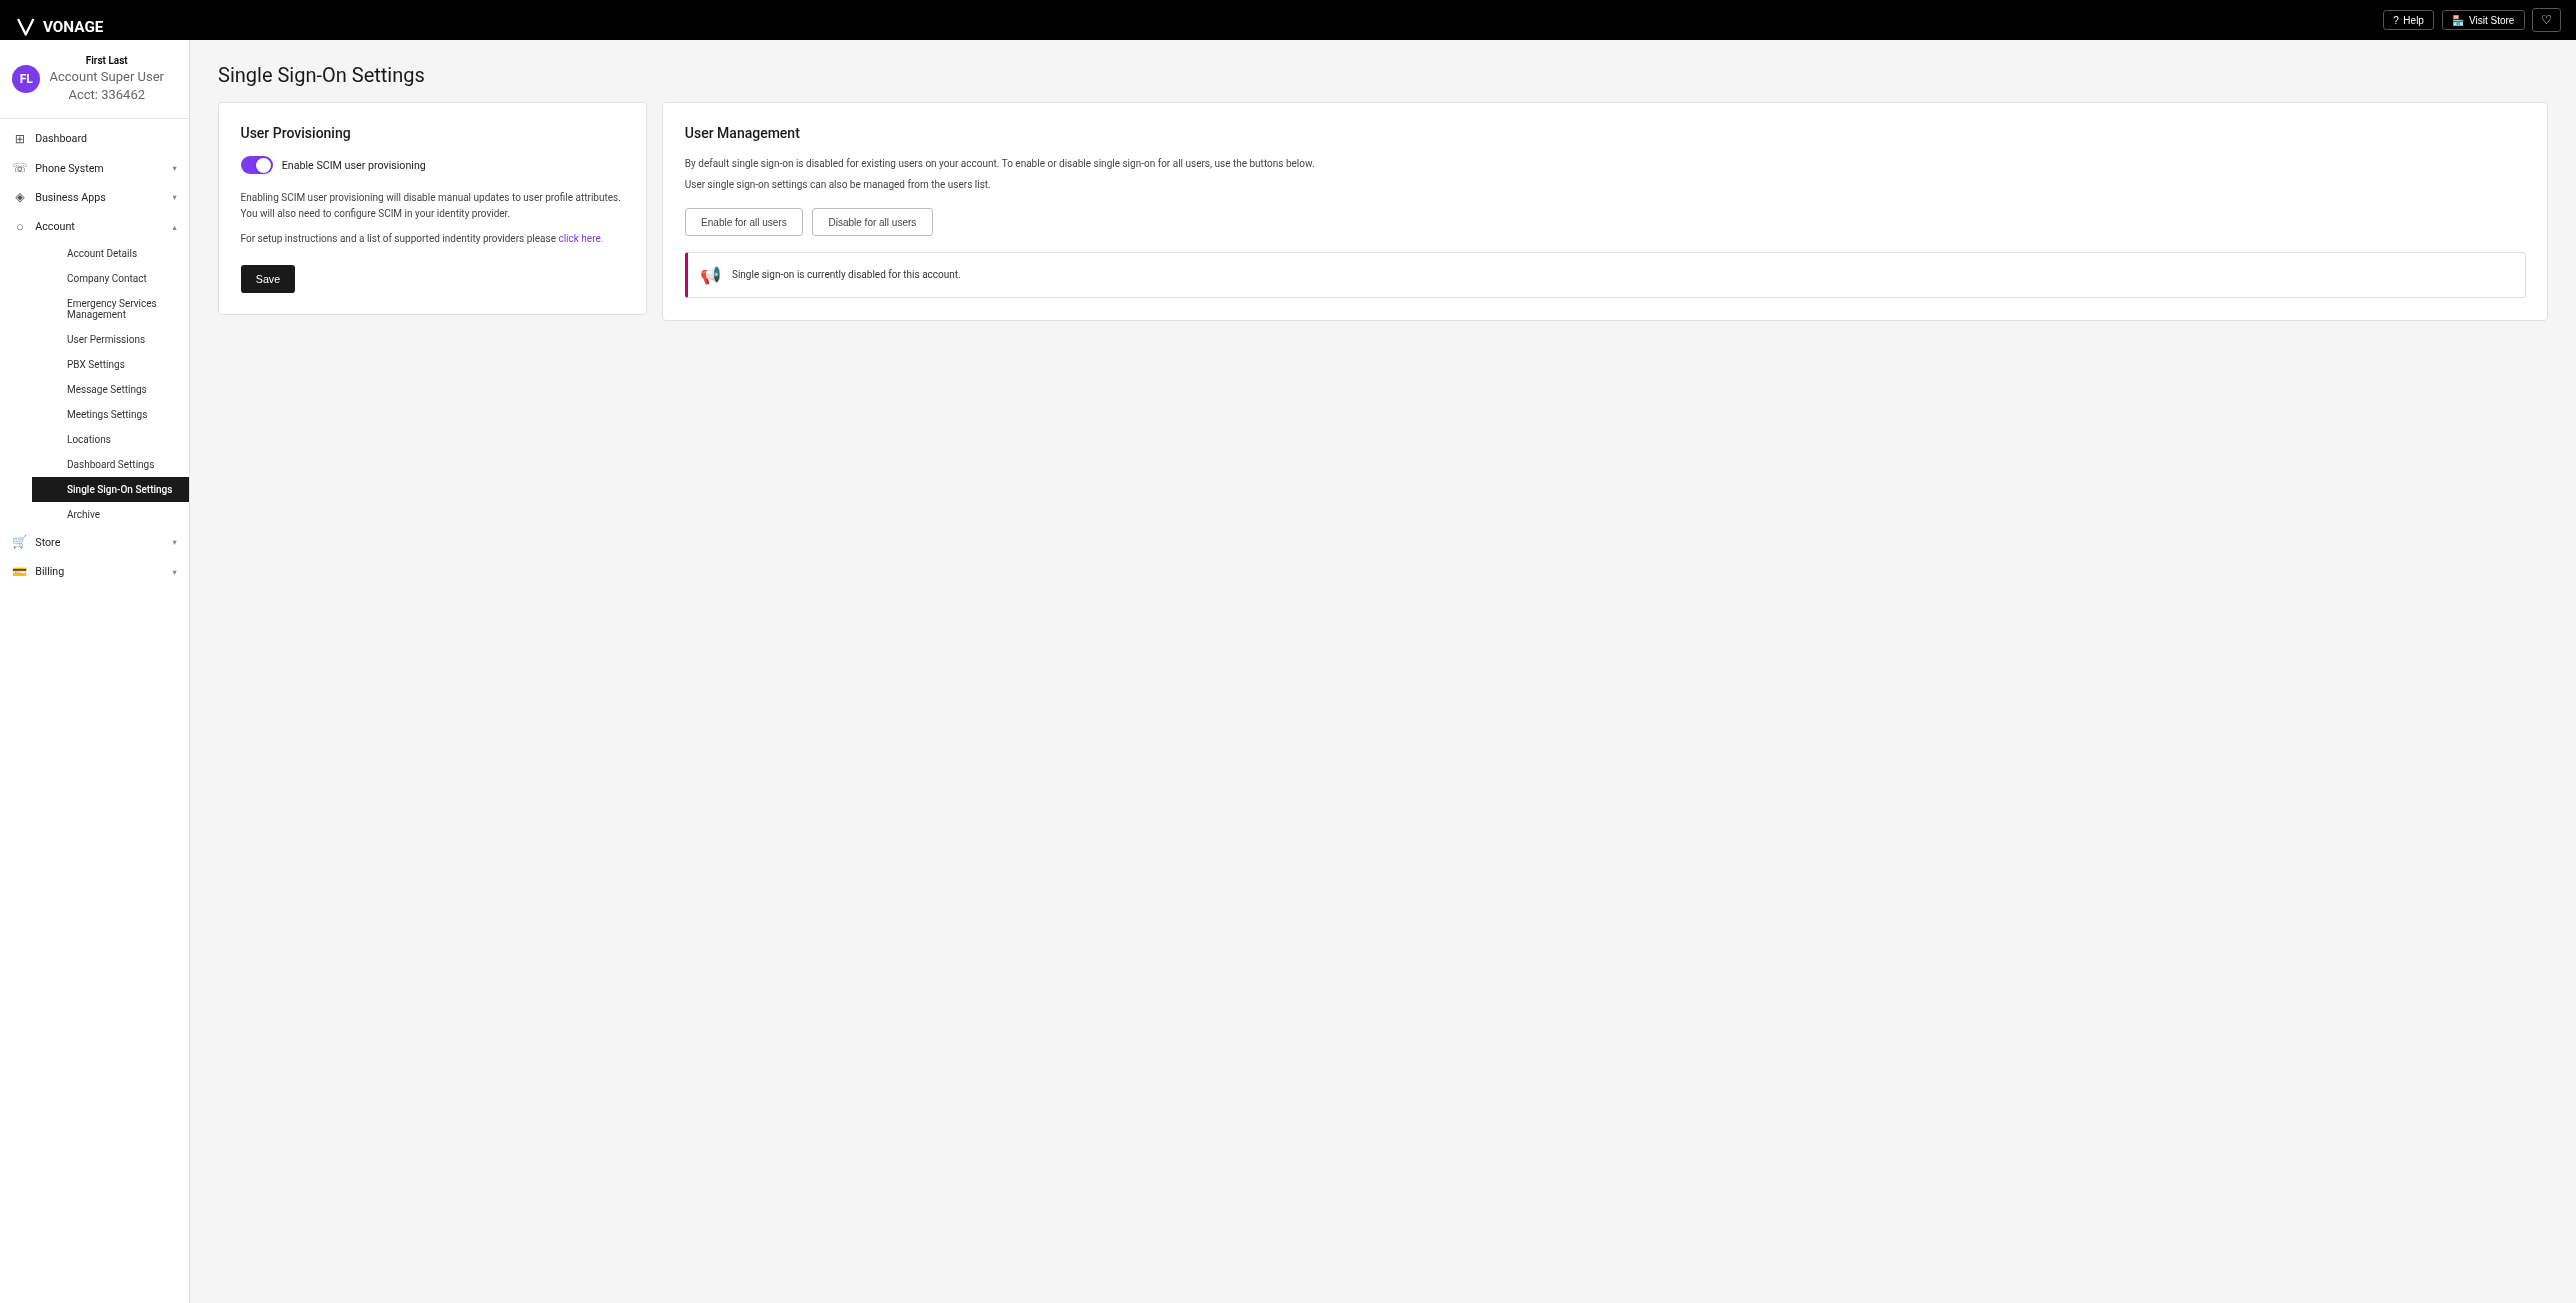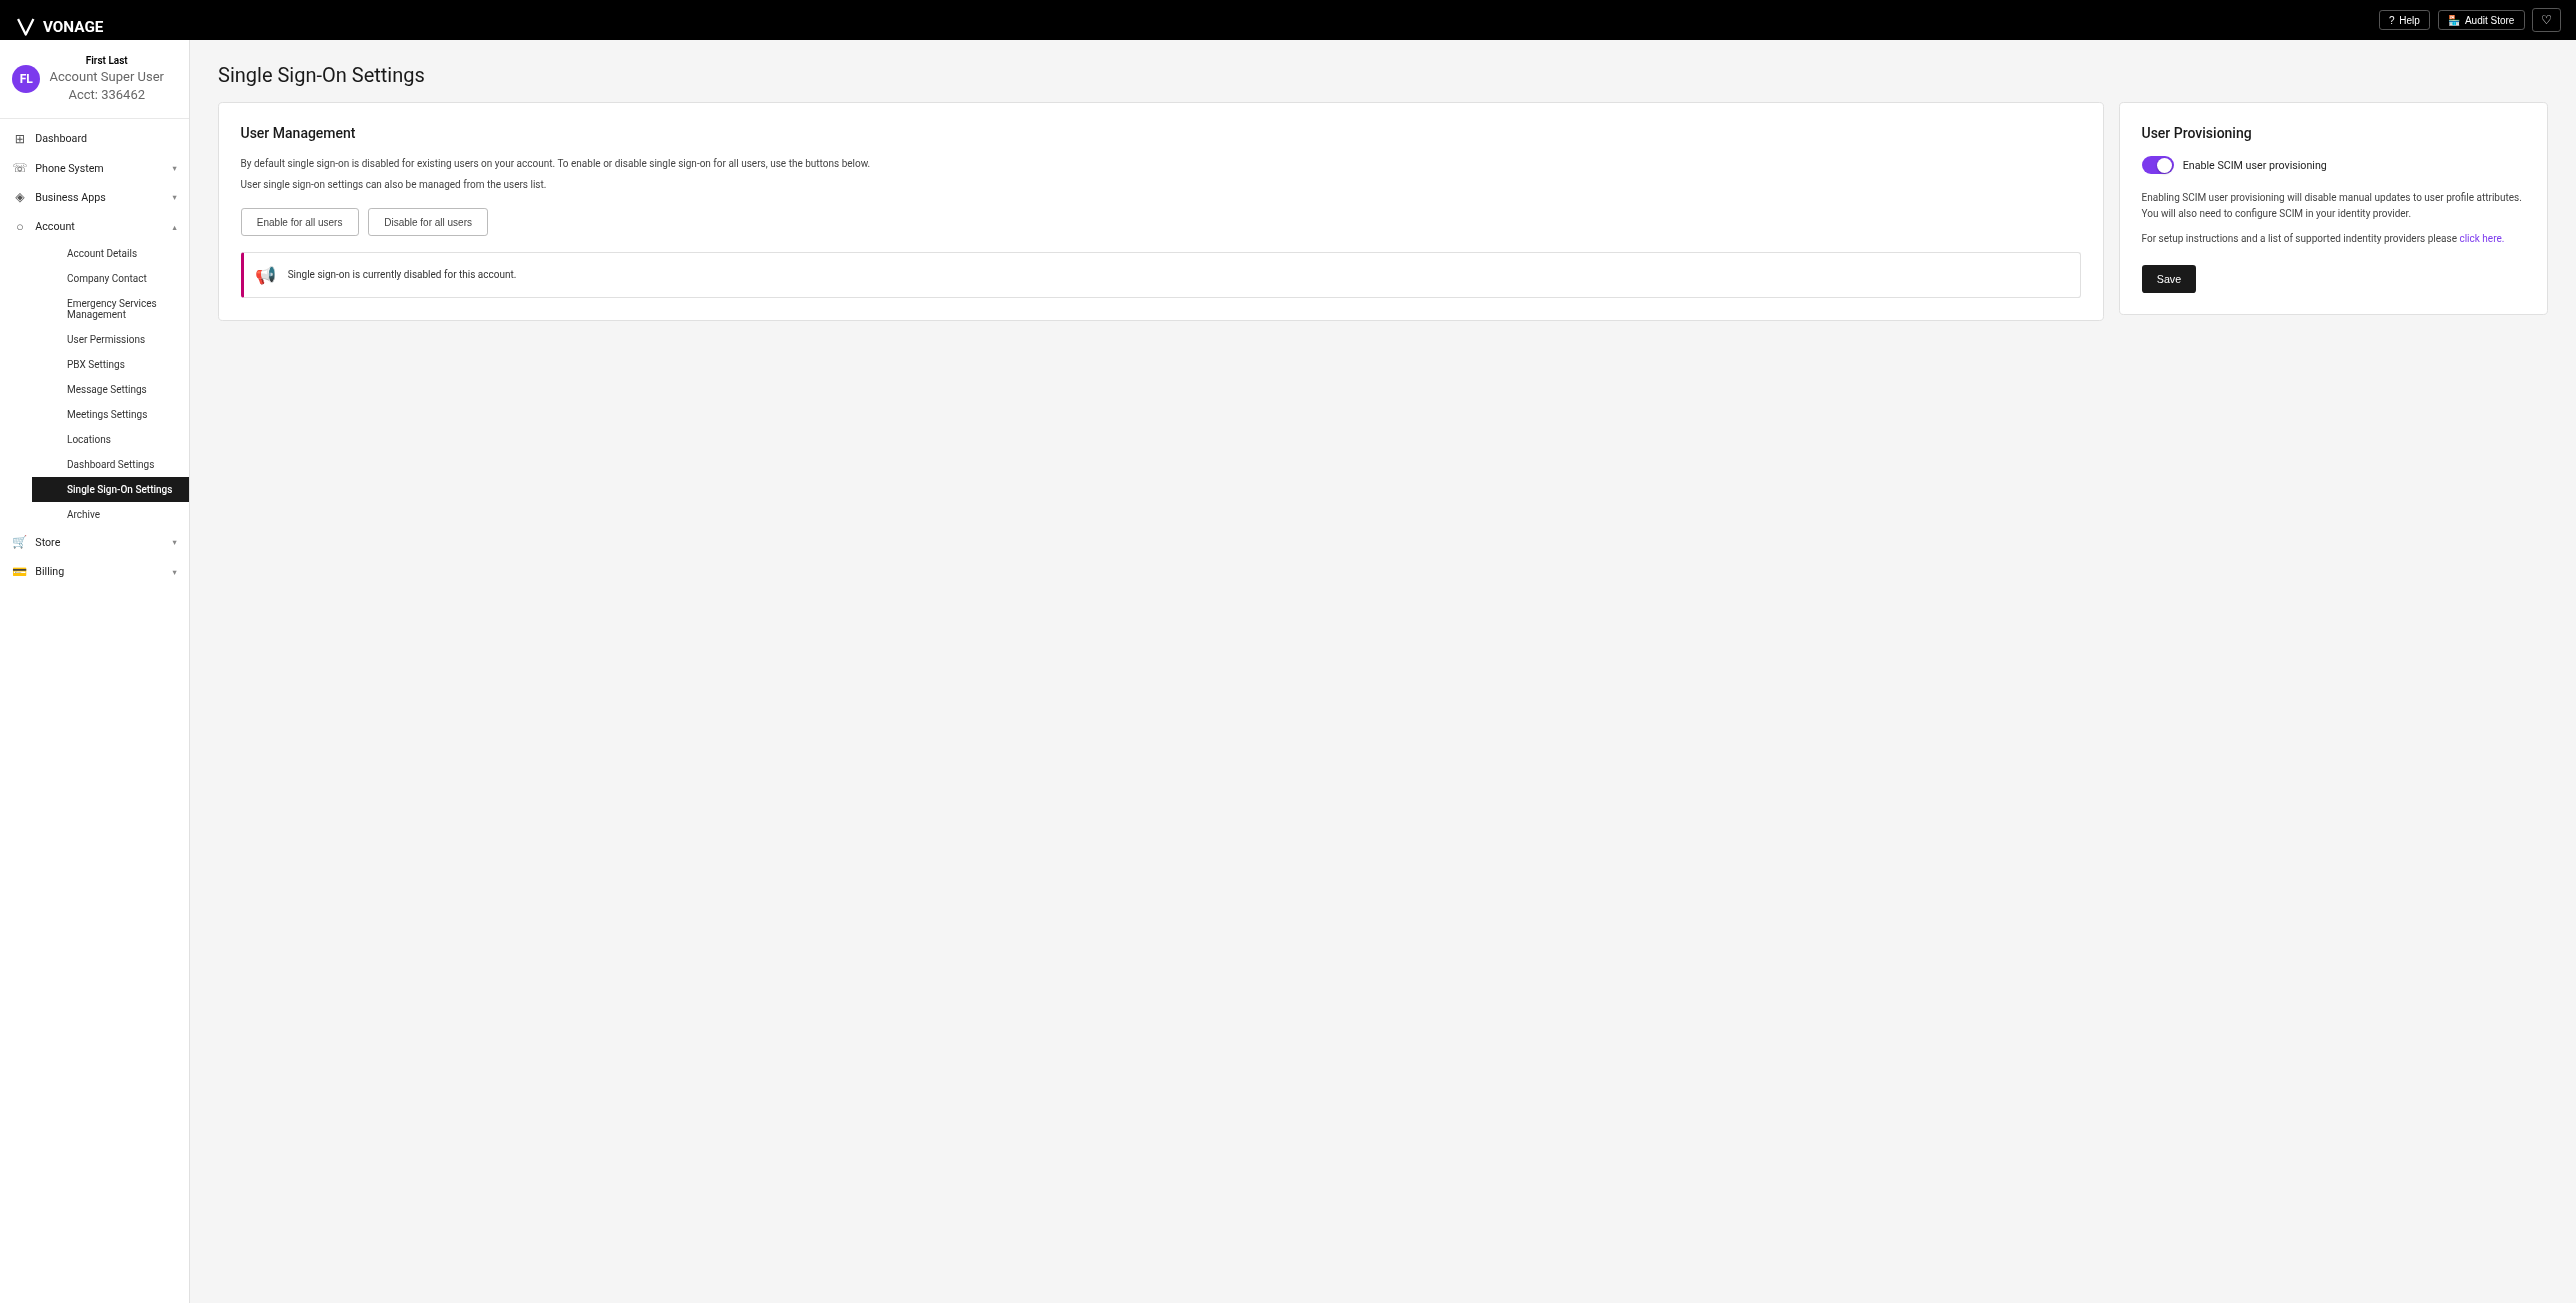--- a/index.html
+++ b/index.html
@@ -298,21 +298,21 @@
     </svg>
     <span>VONAGE</span>
   </div>
   <div class="topnav-actions">
     <button class="topnav-btn">
       <span>?</span>
       <span>Help</span>
     </button>
     <button class="topnav-btn">
       <span>🏪</span>
-      <span>Audit Store</span>
+      <span>Visit Store</span>
     </button>
     <button class="heart-btn">
       <span>♡</span>
     </button>
   </div>
 </nav>
 
 <div class="main-layout">
 
   <aside class="sidebar">
@@ -384,37 +384,20 @@
       </div>
     </div>
   </aside>
 
   <main class="content">
     <h1 class="page-title">Single Sign-On Settings</h1>
 
 
     <div class="cards-row">
 
-      <div class="card card-right">
-        <h2 class="card-title">User Management</h2>
-
-        <p class="mgmt-desc">By default single sign-on is disabled for existing users on your account. To enable or disable single sign-on for all users, use the buttons below.</p>
-        <p class="mgmt-desc2">User single sign-on settings can also be managed from the users list.</p>
-
-        <div class="mgmt-btns">
-          <button class="mgmt-btn">Enable for all users</button>
-          <button class="mgmt-btn">Disable for all users</button>
-        </div>
-
-        <div class="status-box">
-          <span class="megaphone-icon">📢</span>
-          <p class="status-text">Single sign-on is currently disabled for this account.</p>
-        </div>
-      </div>
-
       <div class="card card-left">
         <h2 class="card-title">User Provisioning</h2>
         
         <div class="toggle-row">
           <div class="toggle">
             <div class="toggle-track">
               <div class="toggle-thumb"></div>
             </div>
           </div>
           <span class="toggle-label">Enable SCIM user provisioning</span>
@@ -422,16 +405,33 @@
 
         <p class="card-desc">Enabling SCIM user provisioning will disable manual updates to user profile attributes. You will also need to configure SCIM in your identity provider.</p>
         
         <p class="card-desc">
           <span>For setup instructions and a list of supported indentity providers please </span><a class="card-link">click here.</a>
         </p>
 
         <button class="save-btn">Save</button>
       </div>
 
+      <div class="card card-right">
+        <h2 class="card-title">User Management</h2>
+
+        <p class="mgmt-desc">By default single sign-on is disabled for existing users on your account. To enable or disable single sign-on for all users, use the buttons below.</p>
+        <p class="mgmt-desc2">User single sign-on settings can also be managed from the users list.</p>
+
+        <div class="mgmt-btns">
+          <button class="mgmt-btn">Enable for all users</button>
+          <button class="mgmt-btn">Disable for all users</button>
+        </div>
+
+        <div class="status-box">
+          <span class="megaphone-icon">📢</span>
+          <p class="status-text">Single sign-on is currently disabled for this account.</p>
+        </div>
+      </div>
+
     </div>
   </main>
 </div>
 
 
 </body></html>

